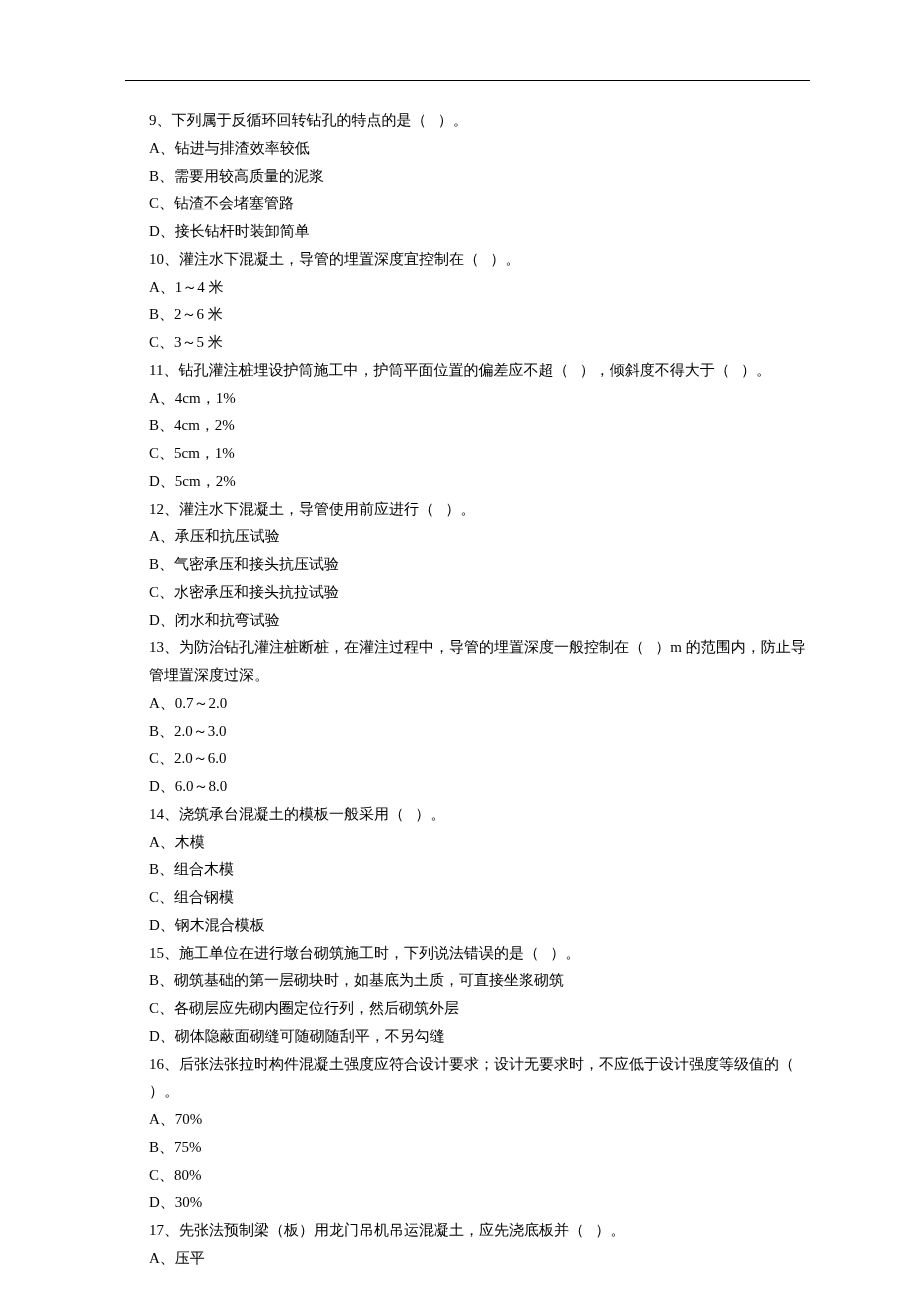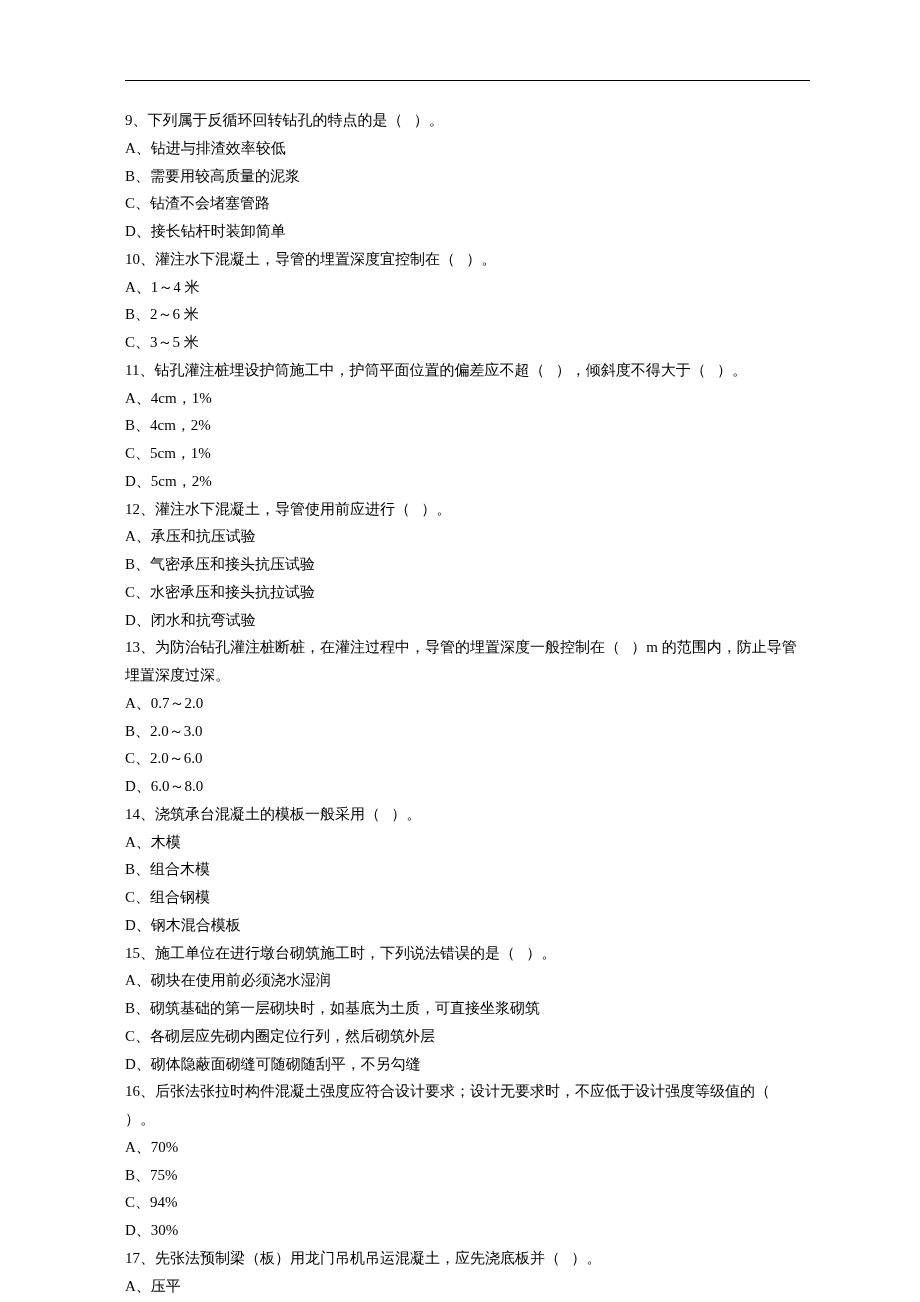--- a/index.html
+++ b/index.html
@@ -18,20 +18,21 @@
     padding: 80px 110px 60px 125px;
     position: relative;
   }
   .rule {
     border-top: 1px solid #000;
     margin-bottom: 26px;
     width: 100%;
   }
   .item-line {
     white-space: pre-wrap;
+    margin-left: 24px;
   }
 </style>
 </head>
 <body>
 
 <div class="page">
   <div class="rule"></div>
 
   <div class="item-line"><span>9</span>、<span>下列属于反循环回转钻孔的特点的是（   ）。</span></div>
   <div class="item-line">A、钻进与排渣效率较低</div>
@@ -62,27 +63,26 @@
   <div class="item-line">C、2.0～6.0</div>
   <div class="item-line">D、6.0～8.0</div>
 
   <div class="item-line"><span>14</span>、<span>浇筑承台混凝土的模板一般采用（   ）。</span></div>
   <div class="item-line">A、木模</div>
   <div class="item-line">B、组合木模</div>
   <div class="item-line">C、组合钢模</div>
   <div class="item-line">D、钢木混合模板</div>
 
   <div class="item-line"><span>15</span>、<span>施工单位在进行墩台砌筑施工时，下列说法错误的是（   ）。</span></div>
-  <div class="item-line">A、砌块在使用前必须浇水湿润</div>
   <div class="item-line">B、砌筑基础的第一层砌块时，如基底为土质，可直接坐浆砌筑</div>
   <div class="item-line">C、各砌层应先砌内圈定位行列，然后砌筑外层</div>
   <div class="item-line">D、砌体隐蔽面砌缝可随砌随刮平，不另勾缝</div>
 
   <div class="item-line"><span>16</span>、<span>后张法张拉时构件混凝土强度应符合设计要求；设计无要求时，不应低于设计强度等级值的（   ）。</span></div>
   <div class="item-line">A、70%</div>
   <div class="item-line">B、75%</div>
-  <div class="item-line">C、94%</div>
+  <div class="item-line">C、80%</div>
   <div class="item-line">D、30%</div>
 
   <div class="item-line"><span>17</span>、<span>先张法预制梁（板）用龙门吊机吊运混凝土，应先浇底板并（   ）。</span></div>
   <div class="item-line">A、压平</div>
 
 </div>
 
 </body></html>

